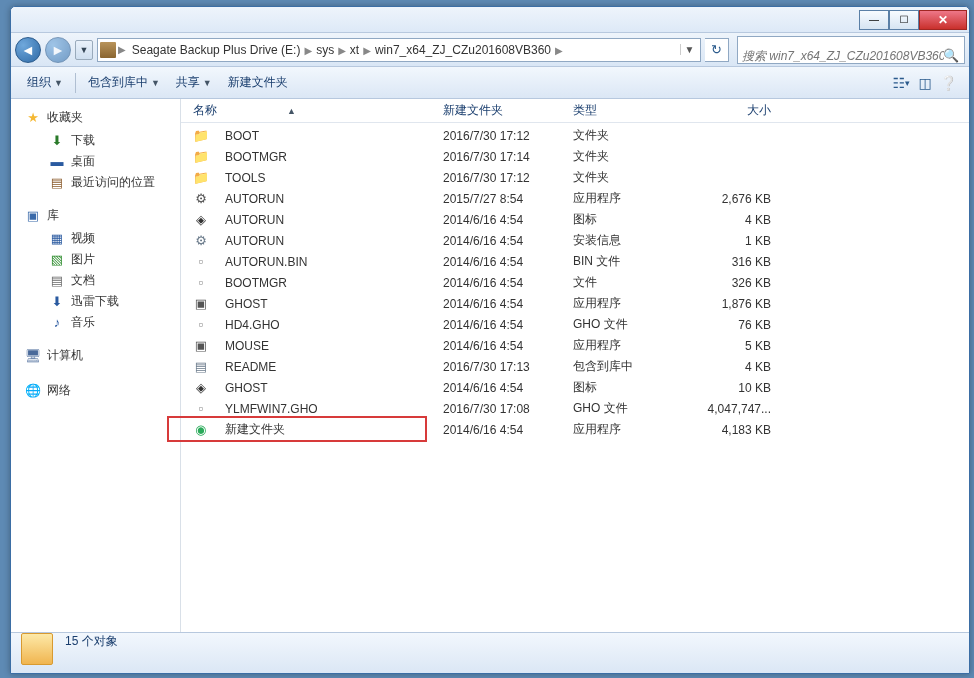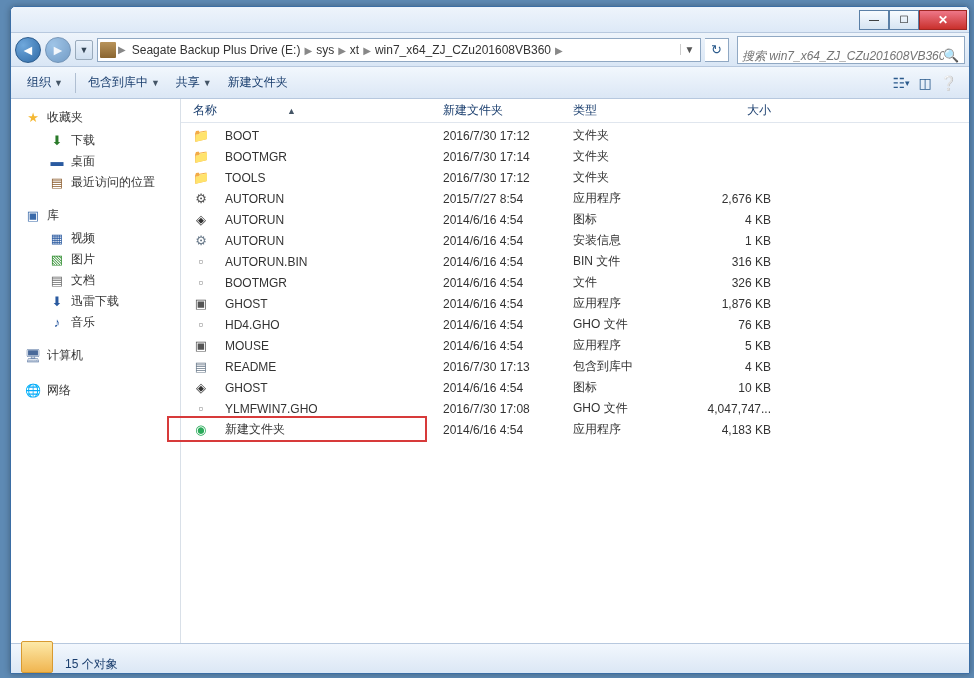--- a/index.html
+++ b/index.html
@@ -63,21 +63,21 @@
 .ico-folder{ color:#f0b550;}
 .ico-exe{ color:#555;}
 .ico-ico{ color:#333;}
 .ico-inf{ color:#6a7a8a;}
 .ico-bin{ color:#888;}
 .ico-gho{ color:#888;}
 .ico-txt{ color:#6a7a8a;}
 .ico-green{ color:#2aaa5a;}
 .highlight-box{ position:absolute; border:2px solid #d73a3a; pointer-events:none;}
 .filepane{position:relative;}
-.footer{ height:30px; background:linear-gradient(#f2f7fd,#dbe7f5); border-top:1px solid #b7c8de; display:flex; align-items:flex-end; padding:0 10px; gap:12px; font-size:12px; color:#1a3e6e;}
+.footer{ height:41px; background:linear-gradient(#f2f7fd,#dbe7f5); border-top:1px solid #b7c8de; display:flex; align-items:flex-start; padding:0 10px; gap:12px; font-size:12px; color:#1a3e6e;}
 .footer .bigicon{ width:32px; height:32px; background:linear-gradient(#fde9a8,#f0b550); border:1px solid #d89a30; border-radius:2px;}
 .divider{ width:1px; height:20px; background:#b0bfd2; margin:0 4px;}
 </style>
 </head>
 <body>
 
 <div class="window">
   <div class="titlebar">
     <div class="winbtns">
       <div class="winbtn min"></div>

